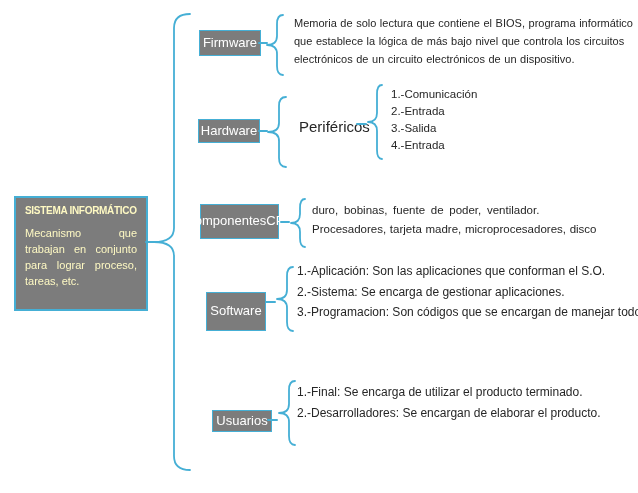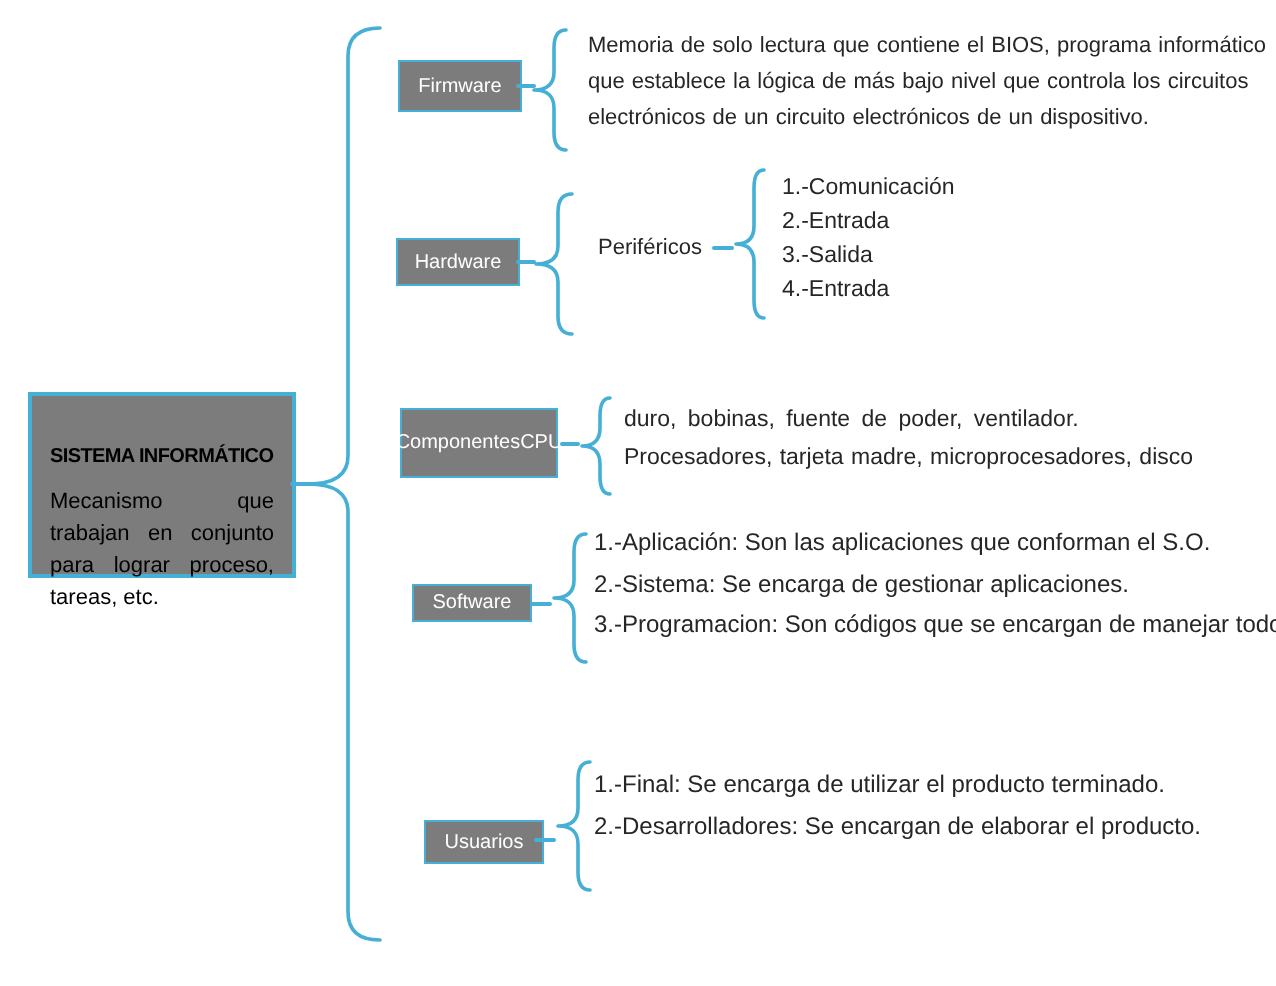--- a/index.html
+++ b/index.html
@@ -8,38 +8,38 @@
     --ink:#262626;
   }
   html,body{margin:0;padding:0;background:#fff;}
   .canvas{
     position:relative;width:638px;height:493px;background:#ffffff;overflow:hidden;
     font-family:"Liberation Sans", sans-serif;color:var(--ink);
   }
   .node{
     position:absolute;background:var(--node-fill);border:1px solid var(--accent);
     color:#fff;display:flex;align-items:center;justify-content:center;
-    font-size:10px;box-sizing:border-box;text-align:center;line-height:1.3;
+    font-size:13px;box-sizing:border-box;text-align:center;line-height:1.3;
   }
   .root-box{
-    position:absolute;left:14px;top:196px;width:134px;height:93px;
+    position:absolute;left:14px;top:196px;width:134px;height:115px;
     background:var(--node-fill);border:2px solid var(--accent);box-sizing:border-box;
-    color:#000000;padding:25px 9px;
+    color:#fef9c3;padding:7px 9px;
   }
   .root-title{font-size:10px;font-weight:bold;letter-spacing:-0.3px;white-space:nowrap;}
   .root-desc{margin-top:9px;font-size:11px;line-height:16px;text-align:justify;}
   .conn{position:absolute;height:2px;background:var(--accent);border-radius:1px;}
   svg.brace{position:absolute;overflow:visible;}
   .txt{position:absolute;}
   .txt div{white-space:nowrap;}
   .fw-lines{font-size:11px;line-height:18px;word-spacing:0.5px;}
   .hw-list{font-size:11.5px;line-height:17px;}
   .cpu-lines{font-size:11.5px;line-height:19px;word-spacing:2.5px;}
   .cpu-lines div:last-child{word-spacing:0.5px;}
-  .sub-label{position:absolute;font-size:11px;}
+  .sub-label{position:absolute;font-size:15px;}
   .big-lines{font-size:12px;line-height:20.5px;}
 </style>
 </head>
 <body>
 
 <div class="canvas">
 
   <div class="root-box">
     <div class="root-title">SISTEMA INFORMÁTICO</div>
     <div class="root-desc">Mecanismo que trabajan en conjunto para lograr proceso, tareas, etc.</div>
@@ -88,21 +88,21 @@
   </div>
   <div class="conn" style="left:280px;top:221px;width:10px"></div>
   <svg class="brace" width="16" height="50" style="left:290px;top:198px">
       <path d="M 15 1 Q 10 1 10 10 L 10 16 Q 10 25 1 25 Q 10 25 10 34 L 10 40 Q 10 49 15 49" fill="none" stroke="#45AFD5" stroke-width="1.8" stroke-linecap="round" stroke-linejoin="round"></path>
     </svg>
   <div class="txt cpu-lines" style="left:312px;top:201px">
     <div>duro, bobinas, fuente de poder, ventilador.</div>
     <div>Procesadores, tarjeta madre, microprocesadores, disco</div>
   </div>
 
-  <div class="node" style="left:206px;top:292px;width:60px;height:19px">
+  <div class="node" style="left:206px;top:292px;width:60px;height:39px">
     <span>Software</span>
   </div>
   <div class="conn" style="left:265px;top:301px;width:11px"></div>
   <svg class="brace" width="18" height="66" style="left:276px;top:266px">
       <path d="M 17 1 Q 11 1 11 10 L 11 24 Q 11 33 1 33 Q 11 33 11 42 L 11 56 Q 11 65 17 65" fill="none" stroke="#45AFD5" stroke-width="1.8" stroke-linecap="round" stroke-linejoin="round"></path>
     </svg>
   <div class="txt big-lines" style="left:297px;top:261px">
     <div>1.-Aplicación: Son las aplicaciones que conforman el S.O.</div>
     <div>2.-Sistema: Se encarga de gestionar aplicaciones.</div>
     <div>3.-Programacion: Son códigos que se encargan de manejar todo.</div>

